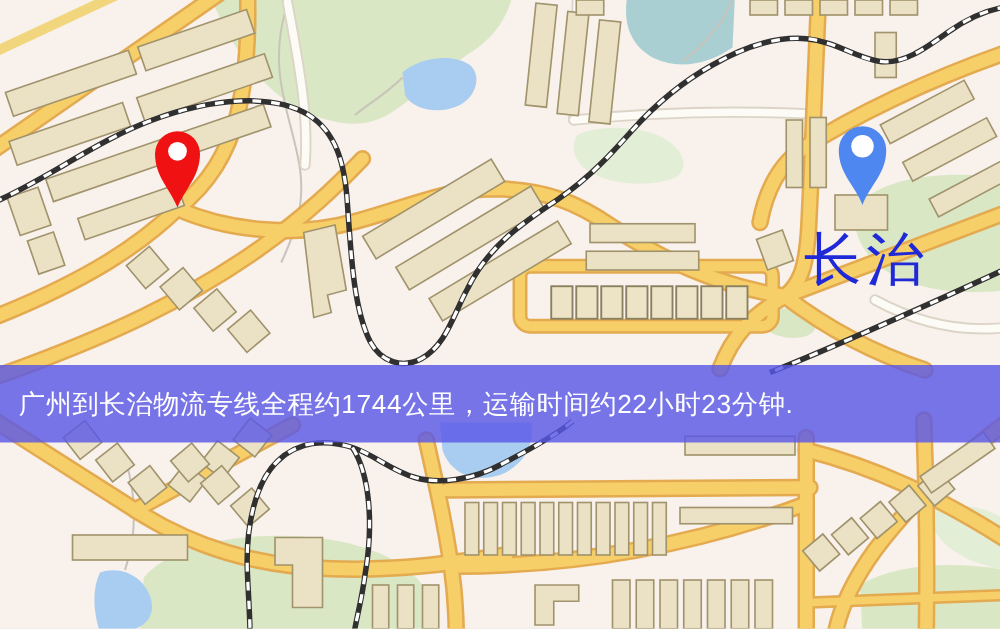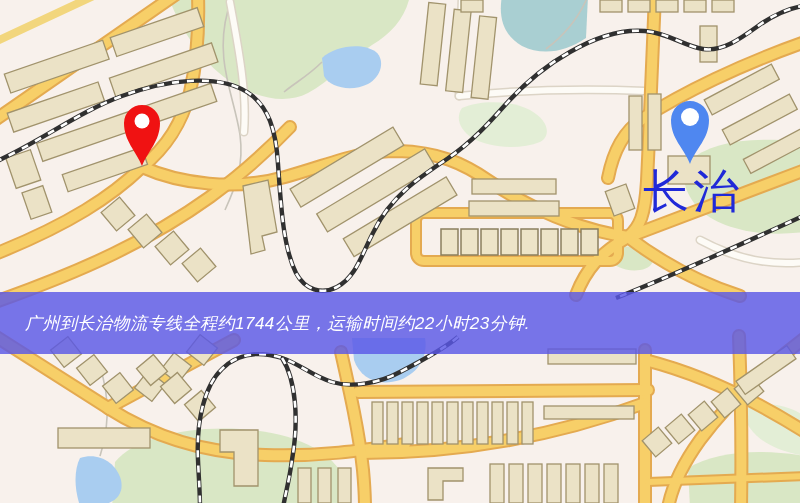--- a/index.html
+++ b/index.html
@@ -22,26 +22,26 @@
   .water2{fill:#a9cfd2;}
   .stream{fill:none;stroke:#c8c4ba;stroke-width:1.6;}
   
   .pin{position:absolute;z-index:3;}
   .pin-origin{left:120px;top:101px;width:44px;height:66px;}
   .pin-dest{left:667px;top:97px;width:46px;height:68px;}
   
   .city-label{position:absolute;z-index:3;line-height:1;
               font-family:"DejaVu Serif","Liberation Serif",serif;}
   .label-origin{left:93px;top:170px;font-size:50px;letter-spacing:8px;color:#ee1111;}
-  .label-dest{left:643px;top:168px;font-size:46px;letter-spacing:4px;color:#2029d8;}
+  .label-dest{left:643px;top:184px;font-size:46px;letter-spacing:4px;color:#2029d8;}
   
   .banner{position:absolute;z-index:5;left:0;top:292px;width:800px;height:62px;
           background:rgba(90,88,230,0.82);display:flex;align-items:center;}
-  .banner-text{color:#ffffff;font-size:17px;letter-spacing:0.5px;
-               padding-left:25px;white-space:nowrap;font-style:italic;}
+  .banner-text{color:#ffffff;font-size:21px;letter-spacing:0.5px;
+               padding-left:15px;white-space:nowrap;}
 </style>
 </head>
 <body>
 
 <div class="screen">
 
   <svg class="map-svg" width="800" height="503" viewBox="0 0 800 503">
     <defs>
 
       <path id="rA1" d="M-5,120 L175,-5"></path>

